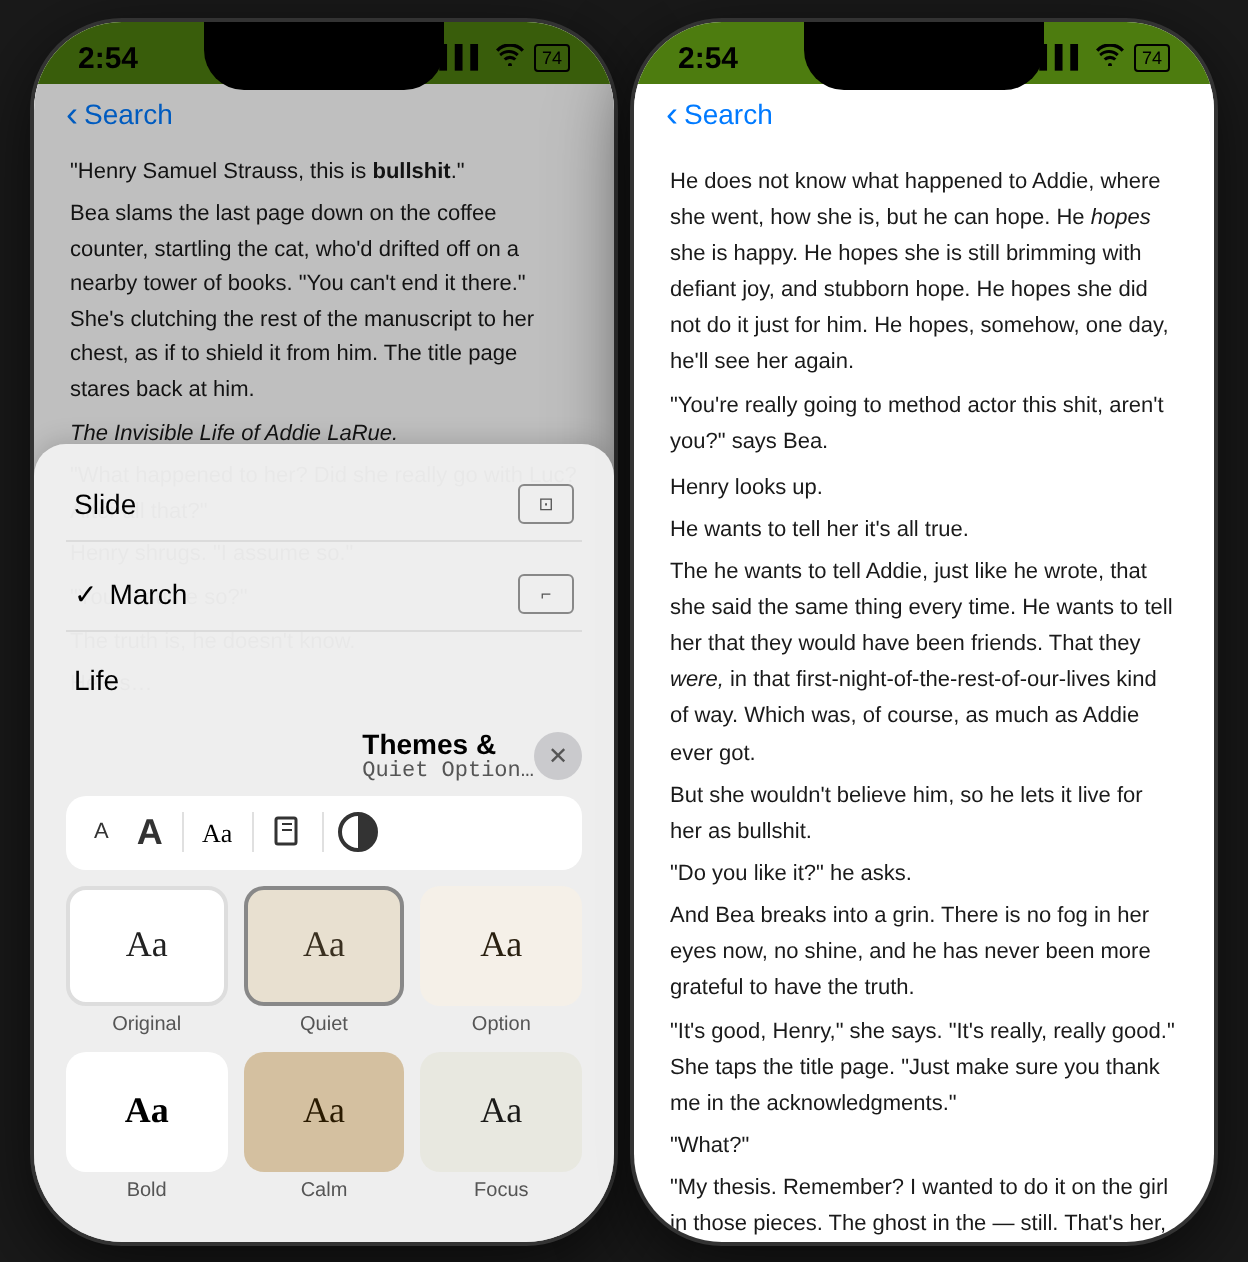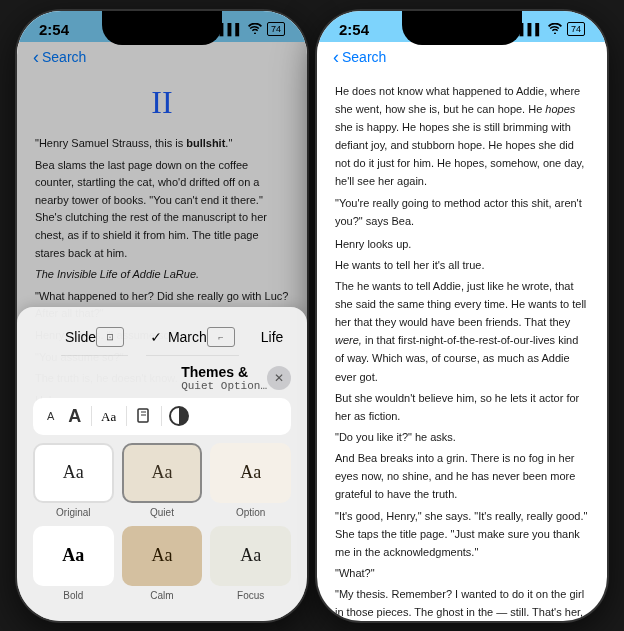--- a/index.html
+++ b/index.html
@@ -30,21 +30,21 @@
       position: relative;
       box-shadow: 0 0 0 2px #333, 0 10px 40px rgba(0,0,0,0.7);
     }
 
     
     .status-bar {
       display: flex;
       justify-content: space-between;
       align-items: center;
       padding: 10px 22px 4px;
-      background: #7dd3fc;
+      background: #4d7c0f;
       position: relative;
       z-index: 10;
     }
 
     .status-bar .time {
       font-size: 15px;
       font-weight: 600;
       color: #000;
     }
 
@@ -136,24 +136,23 @@
       right: 0;
       background: rgba(240,240,240,0.97);
       border-radius: 16px 16px 0 0;
       padding: 12px 16px 20px;
       z-index: 30;
       box-shadow: 0 -2px 12px rgba(0,0,0,0.15);
     }
 
     .overlay-slide-options {
       display: flex;
-      flex-direction: row;
-      gap: 18px;
+      flex-direction: column;
+      gap: 8px;
       margin-bottom: 8px;
-      margin-left: 28px;
     }
 
     .slide-option-row {
       display: flex;
       justify-content: space-between;
       align-items: center;
       padding: 8px 4px;
       border-bottom: 1px solid rgba(0,0,0,0.08);
     }
 
@@ -360,21 +359,20 @@
 
     <div class="nav-bar">
       <div class="nav-back">
         <span class="nav-back-arrow">‹</span>
         <span>Search</span>
       </div>
     </div>
 
     <div class="content-area">
       <div class="book-content">
-        <div class="chapter-num">II</div>
         <div class="book-text">
           <p>"Henry Samuel Strauss, this is <strong>bullshit</strong>."</p>
           <p>Bea slams the last page down on the coffee counter, startling the cat, who'd drifted off on a nearby tower of books. "You can't end it there." She's clutching the rest of the manuscript to her chest, as if to shield it from him. The title page stares back at him.</p>
           <p><em>The Invisible Life of Addie LaRue.</em></p>
           <p>"What happened to her? Did she really go with Luc? After all that?"</p>
           <p>Henry shrugs. "I assume so."</p>
           <p>"You assume so?"</p>
           <p>The truth is, he doesn't know.</p>
           <p>He's s…</p>
         </div>
@@ -501,21 +499,21 @@
         <span>Search</span>
       </div>
     </div>
 
     <div class="book-content-right">
       <p>He does not know what happened to Addie, where she went, how she is, but he can hope. He <em>hopes</em> she is happy. He hopes she is still brimming with defiant joy, and stubborn hope. He hopes she did not do it just for him. He hopes, somehow, one day, he'll see her again.</p>
       <p style="margin-top:4px;">"You're really going to method actor this shit, aren't you?" says Bea.</p>
       <p style="margin-top:4px;">Henry looks up.</p>
       <p>He wants to tell her it's all true.</p>
       <p style="margin-top:3px;">The he wants to tell Addie, just like he wrote, that she said the same thing every time. He wants to tell her that they would have been friends. That they <em>were,</em> in that first-night-of-the-rest-of-our-lives kind of way. Which was, of course, as much as Addie ever got.</p>
-      <p style="margin-top:3px;">But she wouldn't believe him, so he lets it actor for her as fiction.</p>
+      <p style="margin-top:3px;">But she wouldn't believe him, so he lets it live for her as bullshit.</p>
       <p style="margin-top:3px;">"Do you like it?" he asks.</p>
       <p>And Bea breaks into a grin. There is no fog in her eyes now, no shine, and he has never been more grateful to have the truth.</p>
       <p style="margin-top:3px;">"It's good, Henry," she says. "It's really, really good." She taps the title page. "Just make sure you thank me in the acknowledgments."</p>
       <p>"What?"</p>
       <p style="margin-top:3px;">"My thesis. Remember? I wanted to do it on the girl in those pieces. The ghost in the — still. That's her, isn't it?"</p>
 
     </div>
 
   </div>
 

